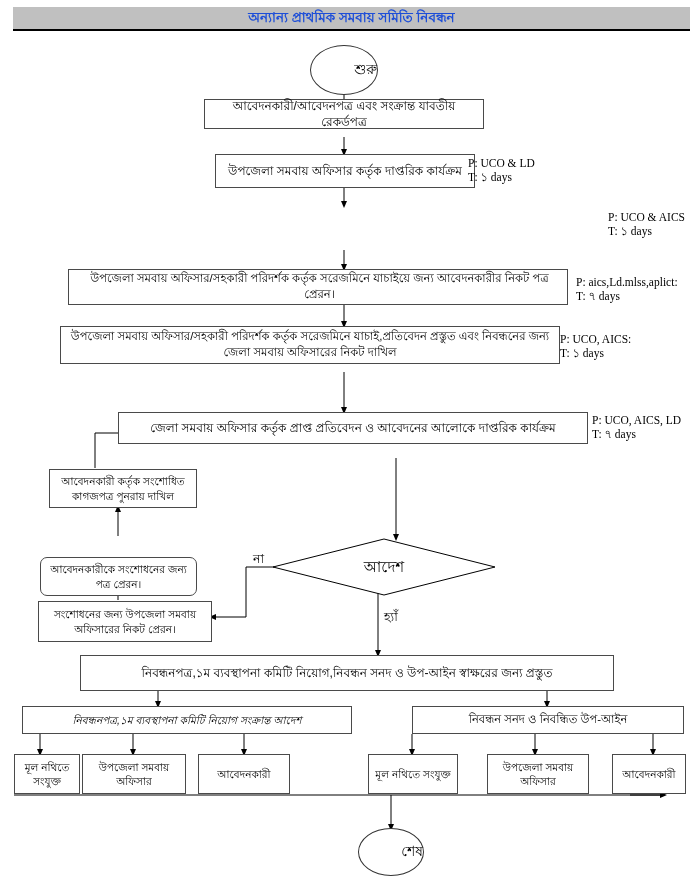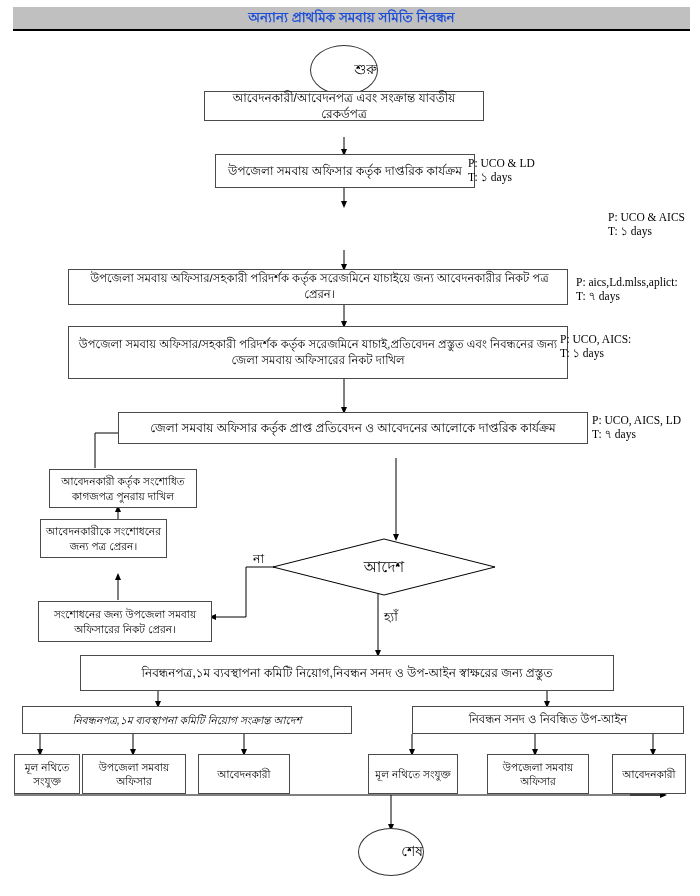--- a/index.html
+++ b/index.html
@@ -173,21 +173,21 @@
       <path d="M630,795 L664,795" marker-end="url(#ar)"></path>
 
       <line x1="391" y1="795" x2="391" y2="828" marker-end="url(#ar)"></line>
     </g>
   </svg>
 
   <div class="terminator" style="left:310px; top:45px; width:68px; height:50px;">
     <span>শুরু</span>
   </div>
 
-  <div class="node fs-125" style="left:204px; top:91px; width:280px; height:30px;">
+  <div class="node fs-125" style="left:204px; top:99px; width:280px; height:30px;">
     <span>আবেদনকারী/আবেদনপত্র এবং সংক্রান্ত যাবতীয় রেকর্ডপত্র</span>
   </div>
 
   <div class="node fs-125" style="left:215px; top:154px; width:260px; height:34px;">
     <span>উপজেলা সমবায় অফিসার কর্তৃক দাপ্তরিক কার্যক্রম</span>
   </div>
   <div class="ann" style="left:468px; top:156px;">
     <div>P: UCO &amp; LD</div>
     <div>T: ১ days</div>
   </div>
@@ -198,41 +198,41 @@
   </div>
 
   <div class="node fs-12" style="left:68px; top:269px; width:500px; height:36px;padding-left:8px;">
     <span>উপজেলা সমবায় অফিসার/সহকারী পরিদর্শক কর্তৃক সরেজমিনে যাচাইয়ে জন্য আবেদনকারীর নিকট পত্র প্রেরন।</span>
   </div>
   <div class="ann" style="left:576px; top:275px;">
     <div>P: aics,Ld.mlss,aplict:</div>
     <div>T: ৭ days</div>
   </div>
 
-  <div class="node fs-12" style="left:68px; top:326px; width:500px; height:53px;justify-content:center;">
+  <div class="node fs-12" style="left:60px; top:326px; width:500px; height:38px;justify-content:center;">
     <span>উপজেলা সমবায় অফিসার/সহকারী পরিদর্শক কর্তৃক সরেজমিনে যাচাই,প্রতিবেদন প্রস্তুত এবং নিবন্ধনের জন্য জেলা সমবায় অফিসারের নিকট দাখিল</span>
   </div>
   <div class="ann" style="left:560px; top:332px;">
     <div>P: UCO, AICS:</div>
     <div>T: ১ days</div>
   </div>
 
   <div class="node fs-125" style="left:118px; top:412px; width:470px; height:32px;">
     <span>জেলা সমবায় অফিসার কর্তৃক প্রাপ্ত প্রতিবেদন ও আবেদনের আলোকে দাপ্তরিক কার্যক্রম</span>
   </div>
   <div class="ann" style="left:592px; top:413px;">
     <div>P: UCO, AICS, LD</div>
     <div>T: ৭ days</div>
   </div>
 
   <div class="node fs-11" style="left:49px; top:469px; width:148px; height:39px;">
     <span>আবেদনকারী কর্তৃক সংশোধিত কাগজপত্র পুনরায় দাখিল</span>
   </div>
 
-  <div class="node fs-11" style="left:40px; top:519px; width:127px; height:39px;">
+  <div class="node fs-11" style="left:40px; top:557px; width:157px; height:39px;border-radius:7px;">
     <span>আবেদনকারীকে সংশোধনের জন্য পত্র প্রেরন।</span>
   </div>
 
   <div class="node fs-11" style="left:38px; top:601px; width:174px; height:41px;">
     <span>সংশোধনের জন্য উপজেলা সমবায় অফিসারের নিকট প্রেরন।</span>
   </div>
 
   <div class="decision-wrap" style="left:272px; top:538px; width:224px; height:58px;text-align:right;">
     <svg width="224" height="58" viewBox="0 0 224 58" xmlns="http://www.w3.org/2000/svg">
       <polygon points="112,1 223,29 112,57 1,29" fill="#ffffff" stroke="#000000" stroke-width="1"></polygon>

